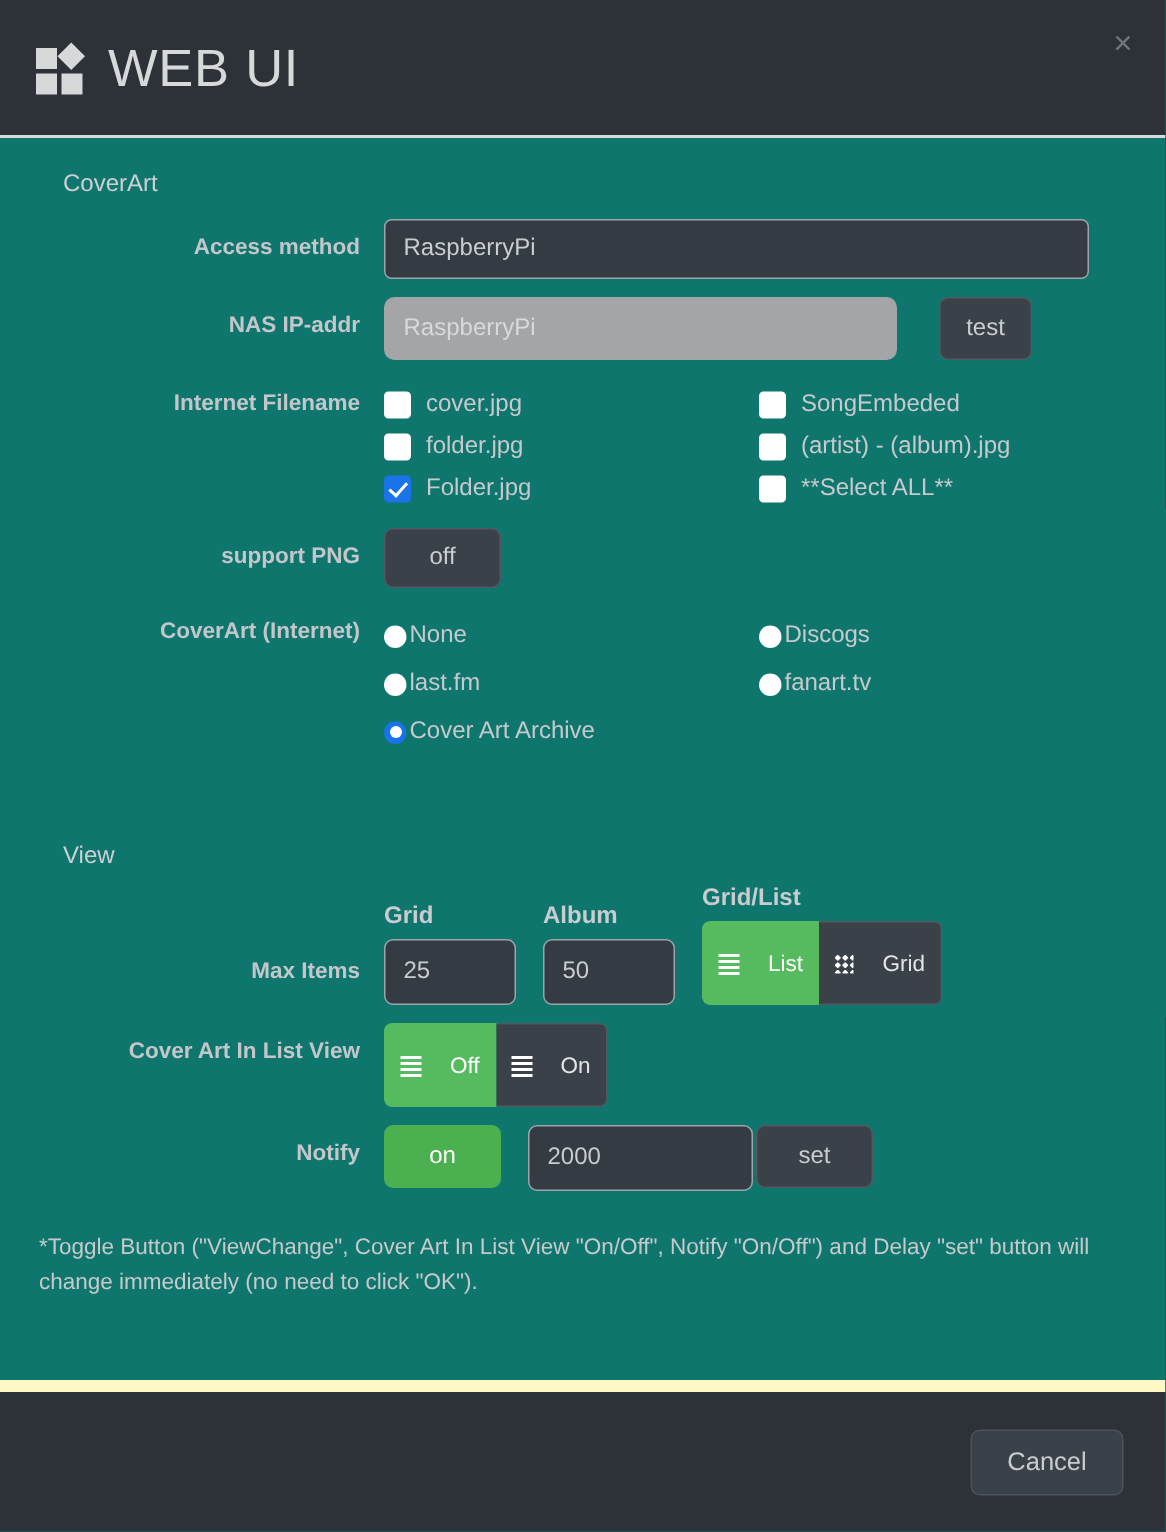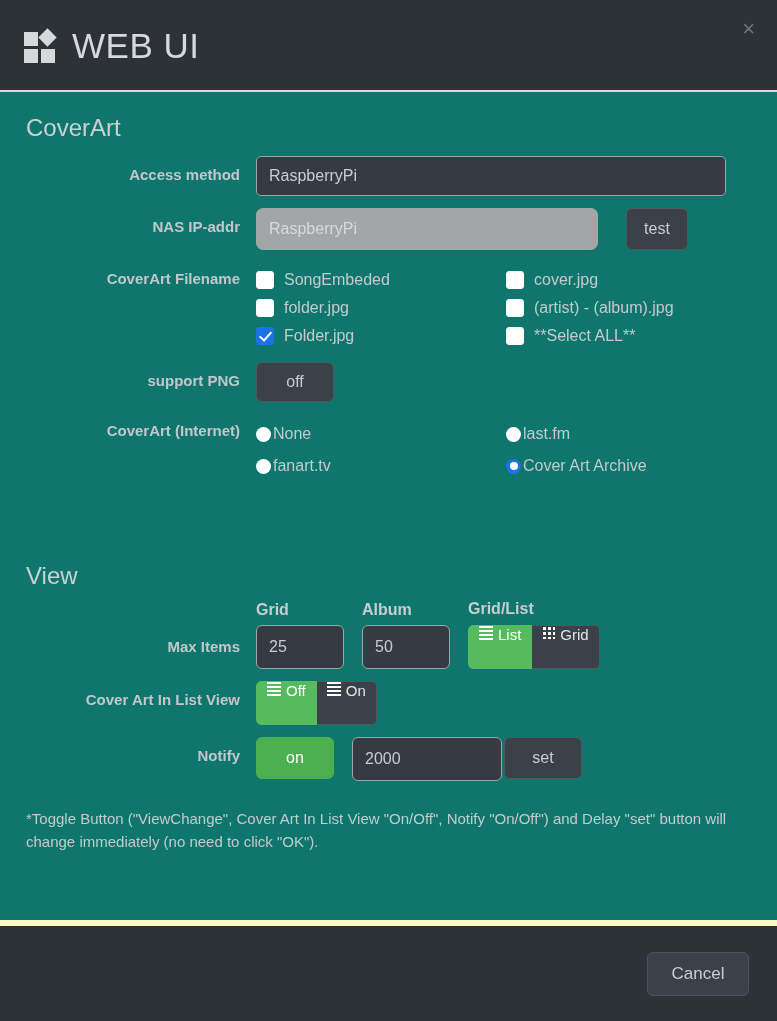--- a/index.html
+++ b/index.html
@@ -29,22 +29,22 @@
   .close-btn {
     position: absolute; right: 22px; top: 18px;
     font-size: 22px; color: #70767c; line-height: 1; cursor: pointer;
     background: none; border: none; font-family: "Liberation Sans", sans-serif;
   }
 
   
   .body { flex: 1 1 auto; overflow: hidden; position: relative; }
 
   .section-title {
-    font-size: 24px; color: #cdd0d3; font-weight: 400;
-    padding: 22px 0 8px 26px;
+    font-size: 16px; color: #cdd0d3; font-weight: 400;
+    padding: 22px 0 8px 42px;
   }
   .section-coverart { height: 446px; overflow: hidden; position: relative; }
 
   .row { display: flex; align-items: flex-start; padding: 6px 0; }
   .row-label {
     width: 256px; flex: 0 0 256px; text-align: right; padding-right: 16px;
     font-size: 15px; font-weight: bold; color: #c3c7cb; padding-top: 10px;
   }
   .row-label.tall { padding-top: 8px; }
   .row-field { flex: 1 1 auto; display: flex; align-items: flex-start; }
@@ -104,22 +104,22 @@
     width: 256px; flex: 0 0 256px; text-align: right; padding-right: 16px;
     font-size: 15px; font-weight: bold; color: #c3c7cb; padding-bottom: 14px;
   }
   .field-group { margin-right: 18px; }
   .field-cap { font-size: 16px; font-weight: bold; color: #c9ccd0; padding-bottom: 6px; }
   .num-input { width: 88px; height: 44px; text-align: left; border-radius: 6px; }
 
   
   .toggle { display: inline-flex; border-radius: 5px; overflow: hidden; }
   .tg {
-    display: flex; justify-content: center; gap: 2px;
-    height: 44px; padding: 0 10px; font-size: 15px; color: #e3e5e7;
+    display: flex; align-items: center; justify-content: center; gap: 16px;
+    height: 56px; padding: 0 10px; font-size: 15px; color: #e3e5e7;
     background: #3a4148; border: 1px solid #51585f; cursor: pointer;
   }
   .tg + .tg { border-left: none; }
   .toggle .tg:first-child { border-radius: 5px 0 0 5px; }
   .toggle .tg:last-child  { border-radius: 0 5px 5px 0; }
   .tg.active { background: #56bb5e; border-color: #56bb5e; color: #fff; }
 
   .ic { display: inline-block; width: 14px; height: 12px; position: relative; margin-right: 3px; }
   .ic-list i { position: absolute; left: 0; width: 14px; height: 2px; background: #fff; }
   .ic-list i:nth-child(1) { top: 0; }
@@ -135,21 +135,21 @@
   }
   .num-notify { width: 150px; height: 44px; margin-left: 18px; border-radius: 6px; }
 
   .footnote {
     font-size: 15px; color: #c6c9cd; line-height: 1.55;
     padding: 20px 30px 0 26px;
   }
 
   
   .footer {
-    flex: 0 0 101px; border-top: 6px solid #fef9c3;
+    flex: 0 0 101px; border-top: 8px solid #fef9c3;
     display: flex; align-items: center; justify-content: flex-end;
     padding: 0 28px; gap: 18px; background: #2c3238;
   }
   .btn-footer {
     width: 102px; height: 44px; font-size: 17px;
     background: #3a4148; border: 1px solid #4c535a; border-radius: 6px;
     color: #c9ccd0; cursor: pointer; font-family: "Liberation Sans", sans-serif;
   }
 </style>
 </head>
@@ -182,30 +182,30 @@
 
       <div class="row">
         <div class="row-label">NAS IP-addr</div>
         <div class="row-field">
           <input class="txt-input txt-nas" type="text" placeholder="RaspberryPi" style="">
           <button class="btn btn-test">test</button>
         </div>
       </div>
 
       <div class="row">
-        <div class="row-label tall">CoverArt Filename</div>
+        <div class="row-label tall">Internet Filename</div>
         <div class="row-field">
           <div class="opt-grid">
             <label class="opt">
               <span class="cb"></span>
+              <span>cover.jpg</span>
+            </label>
+            <label class="opt">
+              <span class="cb"></span>
               <span>SongEmbeded</span>
-            </label>
-            <label class="opt">
-              <span class="cb"></span>
-              <span>cover.jpg</span>
             </label>
             <label class="opt">
               <span class="cb"></span>
               <span>folder.jpg</span>
             </label>
             <label class="opt">
               <span class="cb"></span>
               <span>(artist) - (album).jpg</span>
             </label>
             <label class="opt">
@@ -227,20 +227,24 @@
         </div>
       </div>
 
       <div class="row">
         <div class="row-label tall">CoverArt (Internet)</div>
         <div class="row-field">
           <div class="opt-grid">
             <label class="opt opt-radio">
               <span class="rb"></span>
               <span>None</span>
+            </label>
+            <label class="opt opt-radio">
+              <span class="rb"></span>
+              <span>Discogs</span>
             </label>
             <label class="opt opt-radio">
               <span class="rb"></span>
               <span>last.fm</span>
             </label>
             <label class="opt opt-radio">
               <span class="rb"></span>
               <span>fanart.tv</span>
             </label>
             <label class="opt opt-radio">

